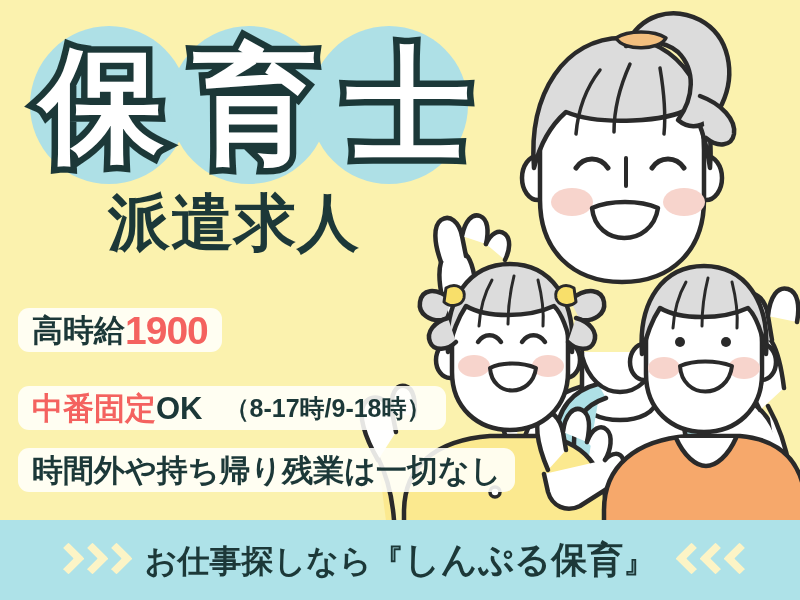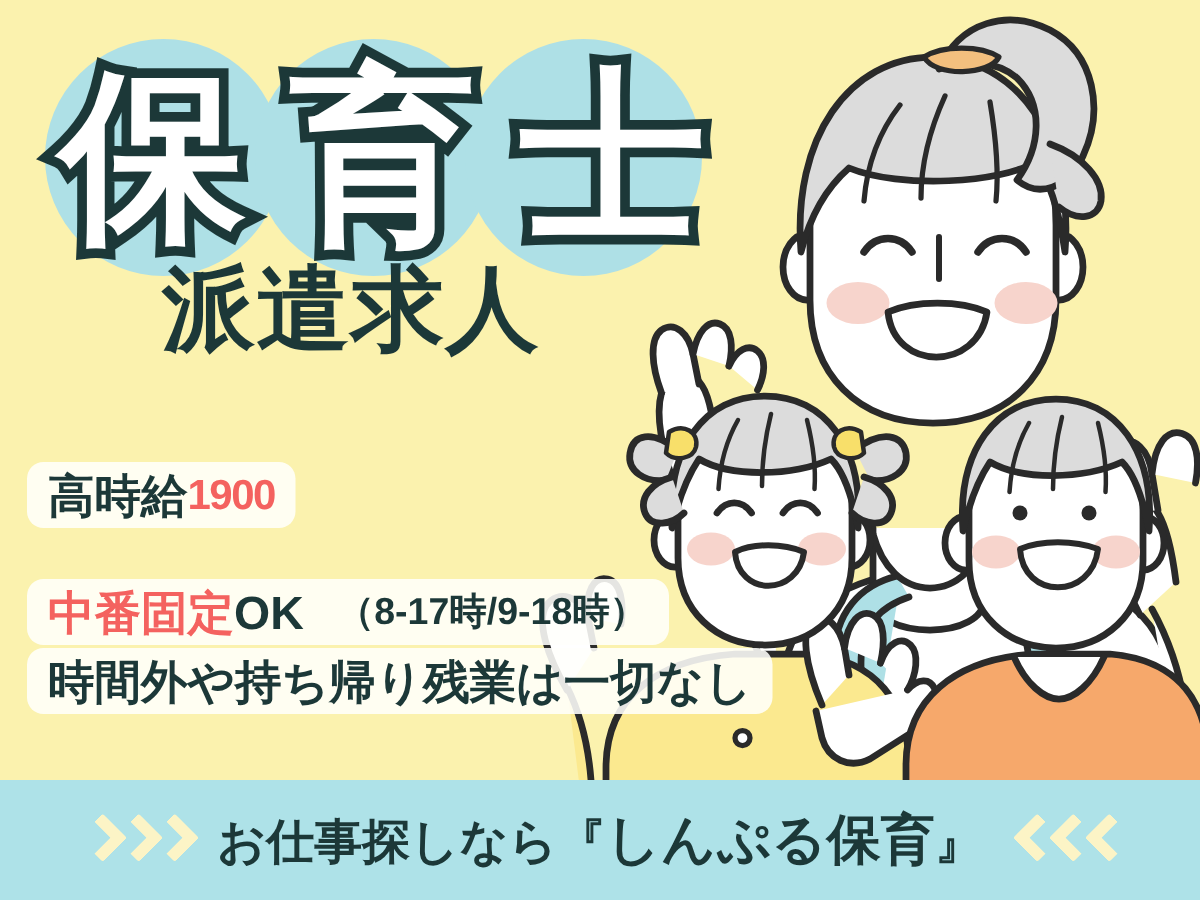--- a/index.html
+++ b/index.html
@@ -33,47 +33,47 @@
     letter-spacing:2px;
     color:#FFFFFF;
     -webkit-text-stroke:13px #1C3838;
     paint-order:stroke fill;
     text-align:center;
     white-space:nowrap;
   }
   #title-main .ch{flex:1 1 0;}
 
   #title-sub{
-    position:absolute;left:108px;top:176px;
+    position:absolute;left:108px;top:192px;
     font-size:62px;font-weight:700;line-height:1;
     letter-spacing:1px;
     color:#1C3838;
     white-space:nowrap;
   }
 
   
   .feat{
     position:absolute;left:18px;
     background:rgba(255,255,252,0.88);
     border-radius:11px;
     height:44px;
     display:flex;align-items:center;
     padding:4px 14px;
     box-sizing:border-box;
     white-space:nowrap;
   }
   #feat-1{top:308px;}
   #feat-2{top:386px;}
-  #feat-3{top:432px;align-items:center;}
+  #feat-3{top:448px;align-items:center;}
   .feat .t{
     font-size:31px;font-weight:700;color:#1C3838;line-height:1;
     letter-spacing:0px;
   }
   .feat .t.accent{color:#F4625F;}
-  .feat .t.num{font-size:28px;color:#F4625F;letter-spacing:-1px;}
+  .feat .t.num{font-size:39px;color:#F4625F;letter-spacing:-1px;}
   .feat .t.small{font-size:25px;margin-left:22px;}
 
   
   #bottom-bar{
     position:absolute;left:0;bottom:0;width:800px;height:80px;
     background:#AEE2E8;
     display:flex;align-items:center;justify-content:center;
     gap:23px;
   }
   .chev-group{display:flex;gap:5px;}

